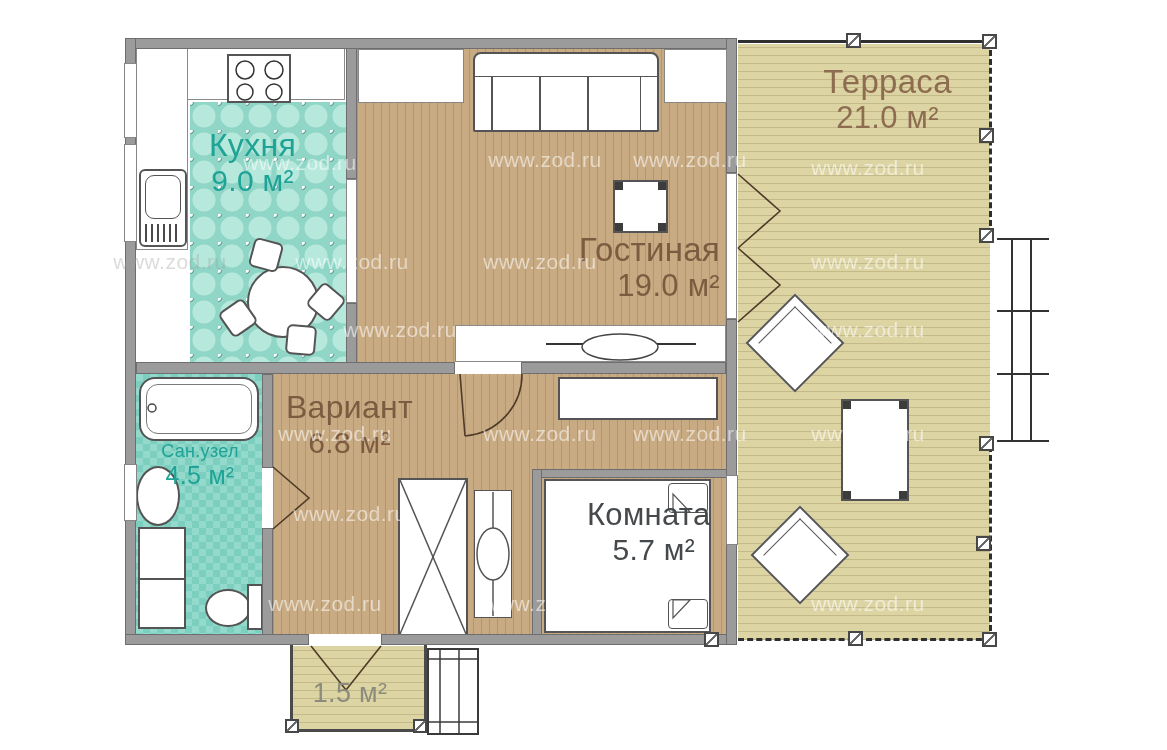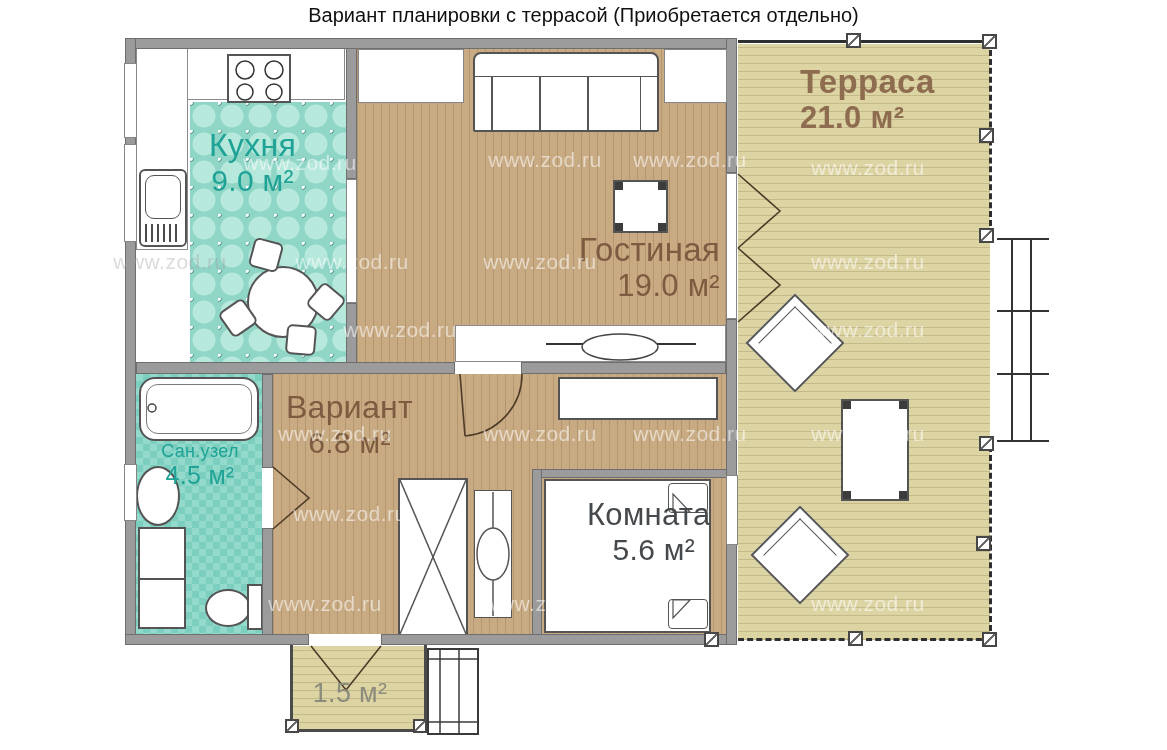--- a/index.html
+++ b/index.html
@@ -52,21 +52,20 @@
       transform:translate(-50%,-50%);white-space:nowrap;}
   .wm-gray{color:rgba(160,160,160,.38);}
   #title{z-index:8;width:100%;text-align:center;top:4px;left:0;
          font-size:20px;color:#101010;}
 </style>
 </head>
 <body>
 
 <div id="canvas">
 
-  <div id="title" class="abs">Вариант планировки с террасой (Приобретается отдельно)</div>
 
   <div class="abs floor white-base" style="left:136px;top:48px;width:210px;height:314px;"></div>
   <div class="abs floor kitchen-tile" style="left:190px;top:102px;width:156px;height:260px;"></div>
   <div class="abs floor wood-v" style="left:357px;top:48px;width:369px;height:314px;"></div>
   <div class="abs floor wood-v" style="left:273px;top:374px;width:453px;height:260px;"></div>
   <div class="abs floor bath-tile" style="left:136px;top:374px;width:126px;height:260px;"></div>
   <div class="abs floor wood-h" style="left:738px;top:44px;width:252px;height:596px;"></div>
   <div class="abs floor wood-h" style="left:293px;top:646px;width:133px;height:85px;"></div>
 
   <div class="abs furn thin" style="left:136px;top:48px;width:209px;height:52px;"></div>
@@ -219,35 +218,35 @@
   </svg>
 
   <div class="abs label teal" style="left:185px;top:128px;width:135px;text-align:center;">
     <div style="font-size:32px;">Кухня</div>
     <div style="font-size:30px;">9.0 м²</div>
   </div>
   <div class="abs label brown" style="left:540px;top:232px;width:180px;text-align:right;">
     <div style="font-size:33px;">Гостиная</div>
     <div style="font-size:31px;">19.0 м²</div>
   </div>
-  <div class="abs label brown2" style="left:800px;top:64px;width:175px;text-align:left;font-weight:bold;">
+  <div class="abs label brown2" style="left:800px;top:64px;width:175px;text-align:center;">
     <div style="font-size:33px;">Терраса</div>
     <div style="font-size:31px;">21.0 м²</div>
   </div>
   <div class="abs label brown" style="left:272px;top:390px;width:155px;text-align:center;">
     <div style="font-size:32px;">Вариант</div>
     <div style="font-size:30px;">6.8 м²</div>
   </div>
   <div class="abs label teal" style="left:134px;top:441px;width:132px;text-align:center;">
     <div style="font-size:18px;">Сан.узел</div>
     <div style="font-size:25px;">4.5 м²</div>
   </div>
   <div class="abs label dark" style="left:545px;top:498px;width:150px;text-align:right;padding-left:42px;">
     <div style="font-size:31px;">Комната</div>
-    <div style="font-size:30px;">5.6 м²</div>
+    <div style="font-size:30px;">5.7 м²</div>
   </div>
   <div class="abs label porchc" style="left:300px;top:678px;width:100px;text-align:center;font-size:27px;">1.5 м²</div>
 
   <span class="abs wm" style="left:300px;top:163px;">www.zod.ru</span>
   <span class="abs wm" style="left:545px;top:160px;">www.zod.ru</span>
   <span class="abs wm" style="left:690px;top:160px;">www.zod.ru</span>
   <span class="abs wm" style="left:868px;top:168px;">www.zod.ru</span>
   <span class="abs wm wm-gray" style="left:170px;top:262px;">www.zod.ru</span>
   <span class="abs wm" style="left:352px;top:262px;">www.zod.ru</span>
   <span class="abs wm" style="left:540px;top:262px;">www.zod.ru</span>

